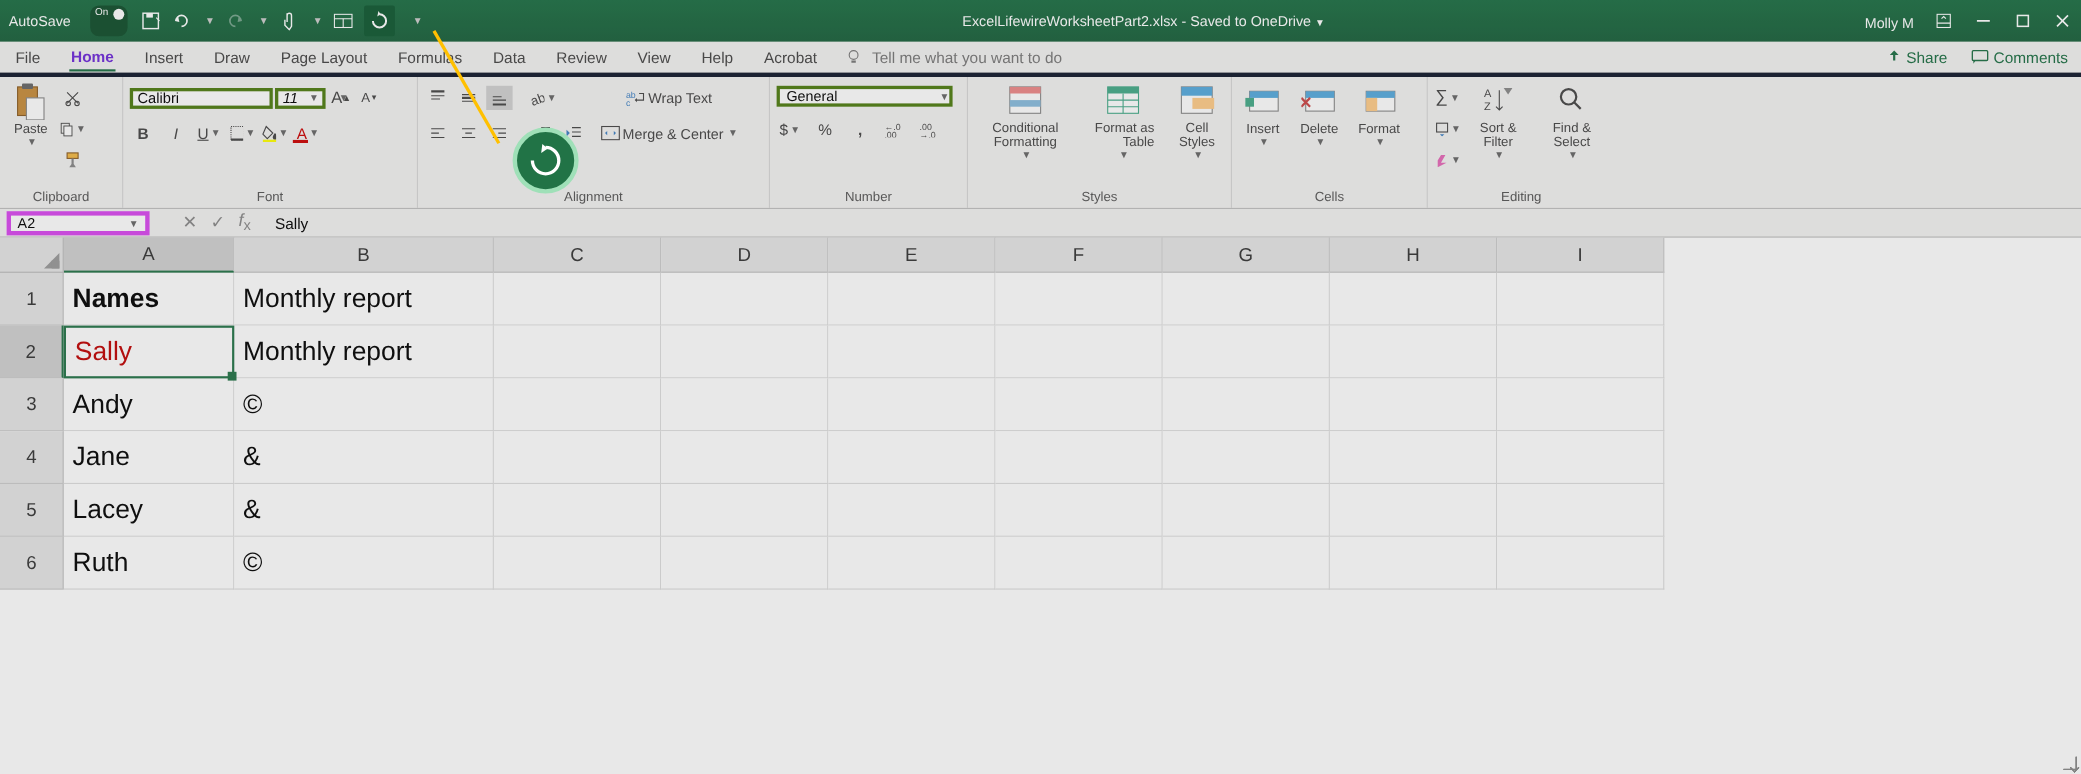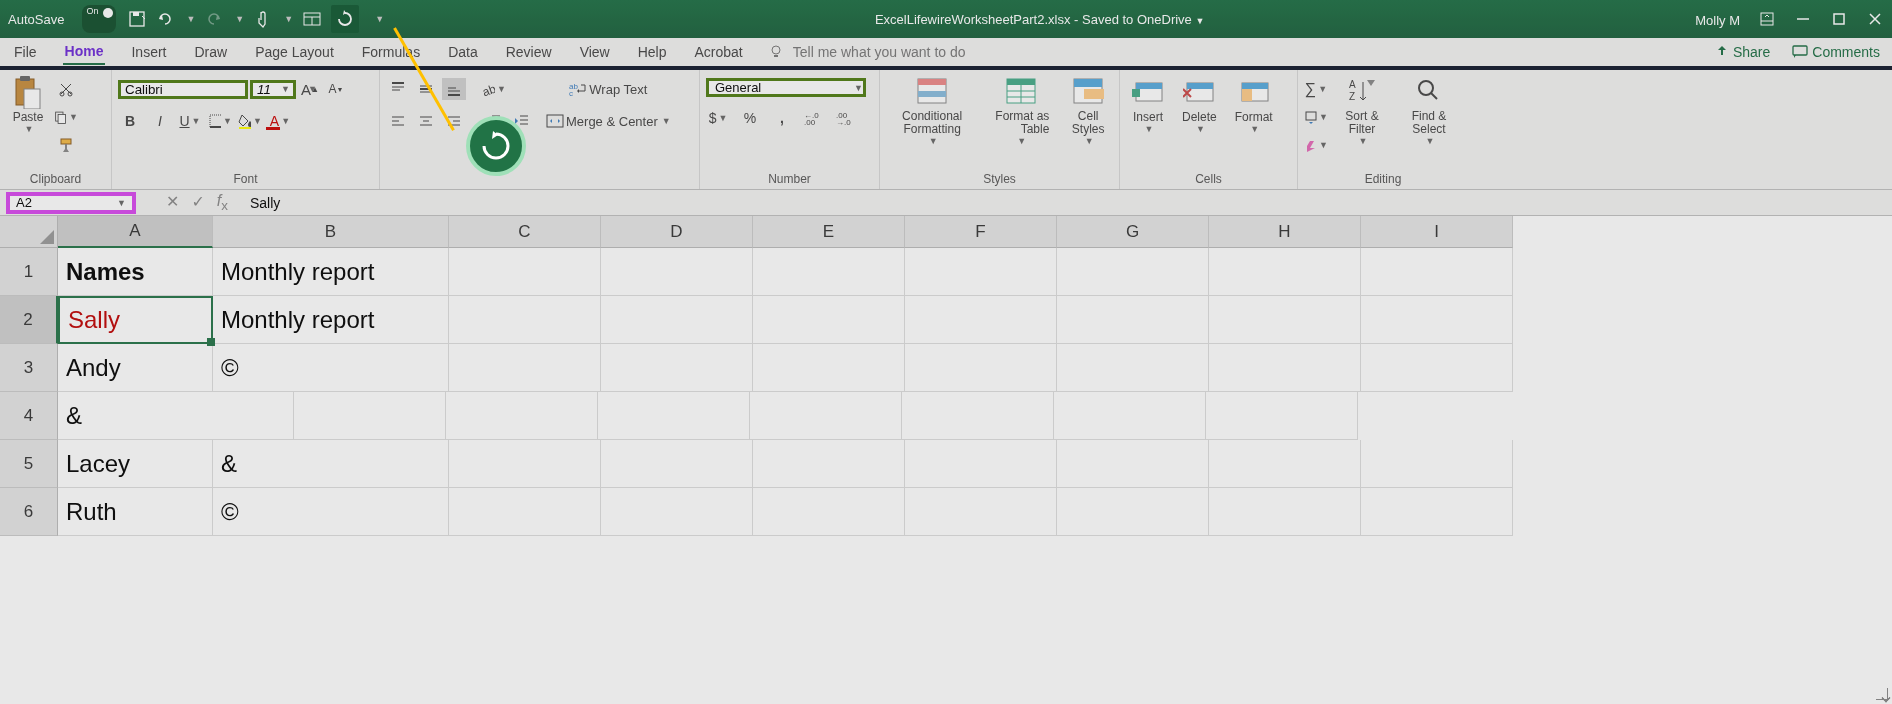--- a/index.html
+++ b/index.html
@@ -363,20 +363,21 @@
         <div class="row smbtn" style="width:auto;font-size:13px">
             <svg width="18" height="14">
               <rect x="1" y="1" width="16" height="12" fill="none" stroke="#444"></rect>
               <path d="M4 7l2-2v4zM14 7l-2-2v4z" fill="#3a7fc4"></path>
             </svg>
             <span>Merge &amp; Center</span>
             <span class="drop">▼</span>
           </div>
       </div>
     </div>
+    <div class="grp-label">Alignment</div>
       <div class="dlg"></div>
   </div>
 
   <div class="grp" style="width:180px">
     <div class="grp-body col" style="gap:10px;padding-top:4px">
       <div class="fontbox" style="width:160px">
           <span style="flex:1;padding:0 6px">General</span>
           <span class="drop">▼</span>
         </div>
       <div class="row" style="gap:8px">
@@ -589,20 +590,21 @@
         <div class="cell colw-c"></div>
         <div class="cell colw-r"></div>
         <div class="cell colw-r"></div>
         <div class="cell colw-r"></div>
         <div class="cell colw-r"></div>
         <div class="cell colw-r"></div>
         <div class="cell colw-r"></div>
       </div>
       <div class="datarow">
         <div class="rh">4</div>
+        <div class="cell colw-a">Jane</div>
         <div class="cell colw-b">&amp;</div>
         <div class="cell colw-c"></div>
         <div class="cell colw-r"></div>
         <div class="cell colw-r"></div>
         <div class="cell colw-r"></div>
         <div class="cell colw-r"></div>
         <div class="cell colw-r"></div>
         <div class="cell colw-r"></div>
       </div>
       <div class="datarow">

